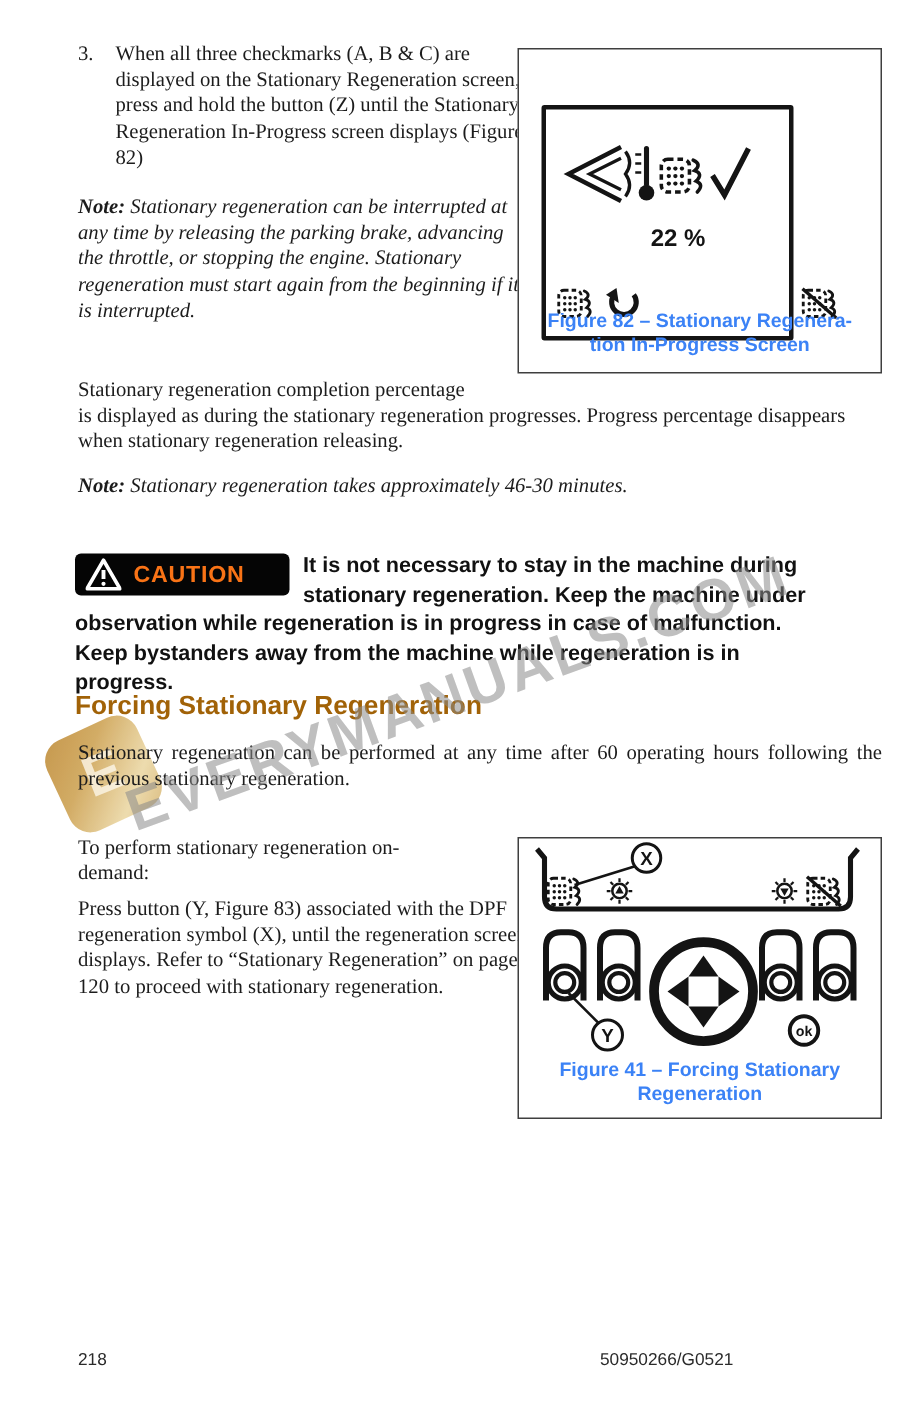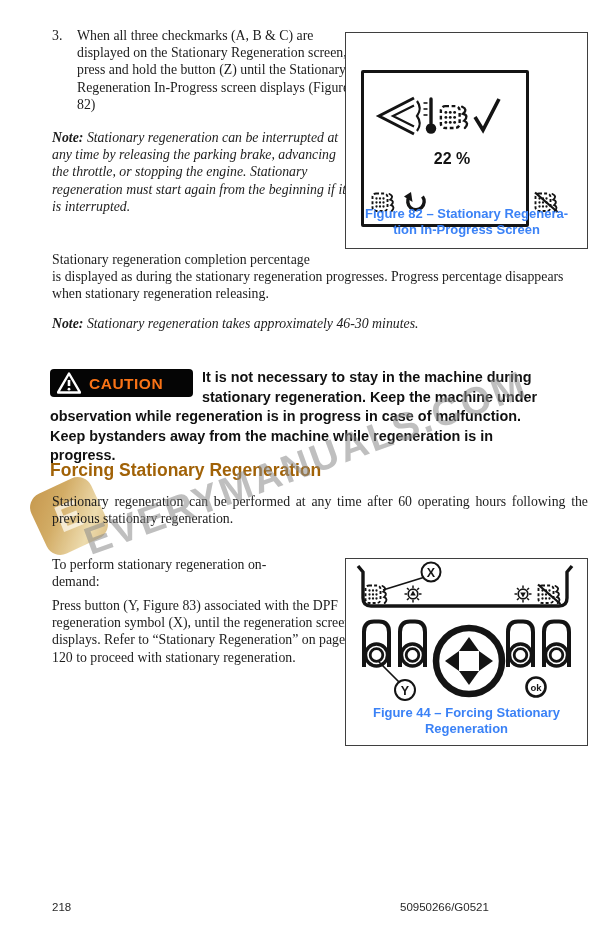--- a/index.html
+++ b/index.html
@@ -223,21 +223,21 @@
       <g transform="translate(189,127)">
         <circle r="9.5" fill="#fff" stroke="#141414" stroke-width="2.6"></circle>
         <text y="3.5" text-anchor="middle" font-size="9.5" font-weight="bold" fill="#141414">ok</text>
       </g>
       <line x1="32" y1="102" x2="53" y2="123" stroke="#141414" stroke-width="1.7"></line>
       <g transform="translate(58,130)">
         <circle r="10" fill="#fff" stroke="#141414" stroke-width="2"></circle>
         <text y="4.5" text-anchor="middle" font-size="12.5" font-weight="bold" fill="#141414">Y</text>
       </g>
     </svg>
-    <div class="figcap cap83">Figure 44 – Forcing Stationary
+    <div class="figcap cap83">Figure 41 – Forcing Stationary
 Regeneration</div>
   </div>
 
   <div class="abs foot footL">218</div>
   <div class="abs foot footR">50950266/G0521</div>
 
   <div class="abs wm-text">EVERYMANUALS.COM</div>
 
 </div>
 

